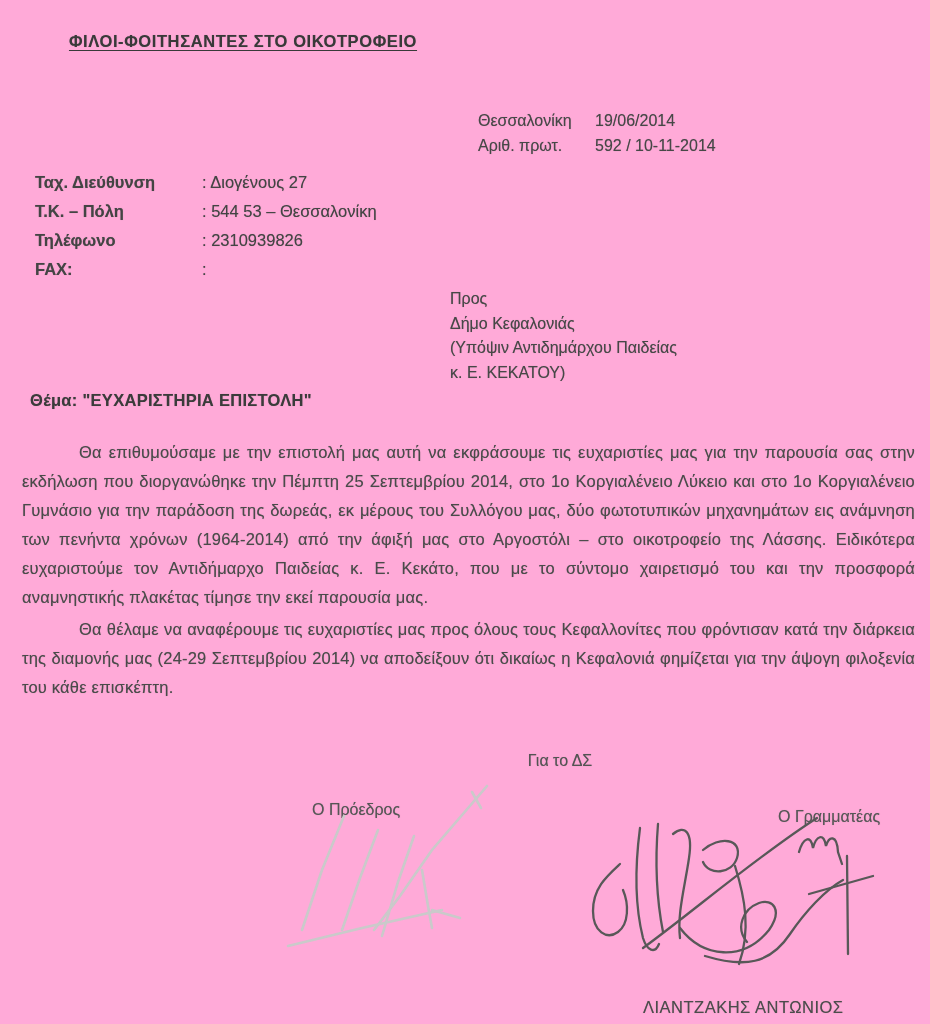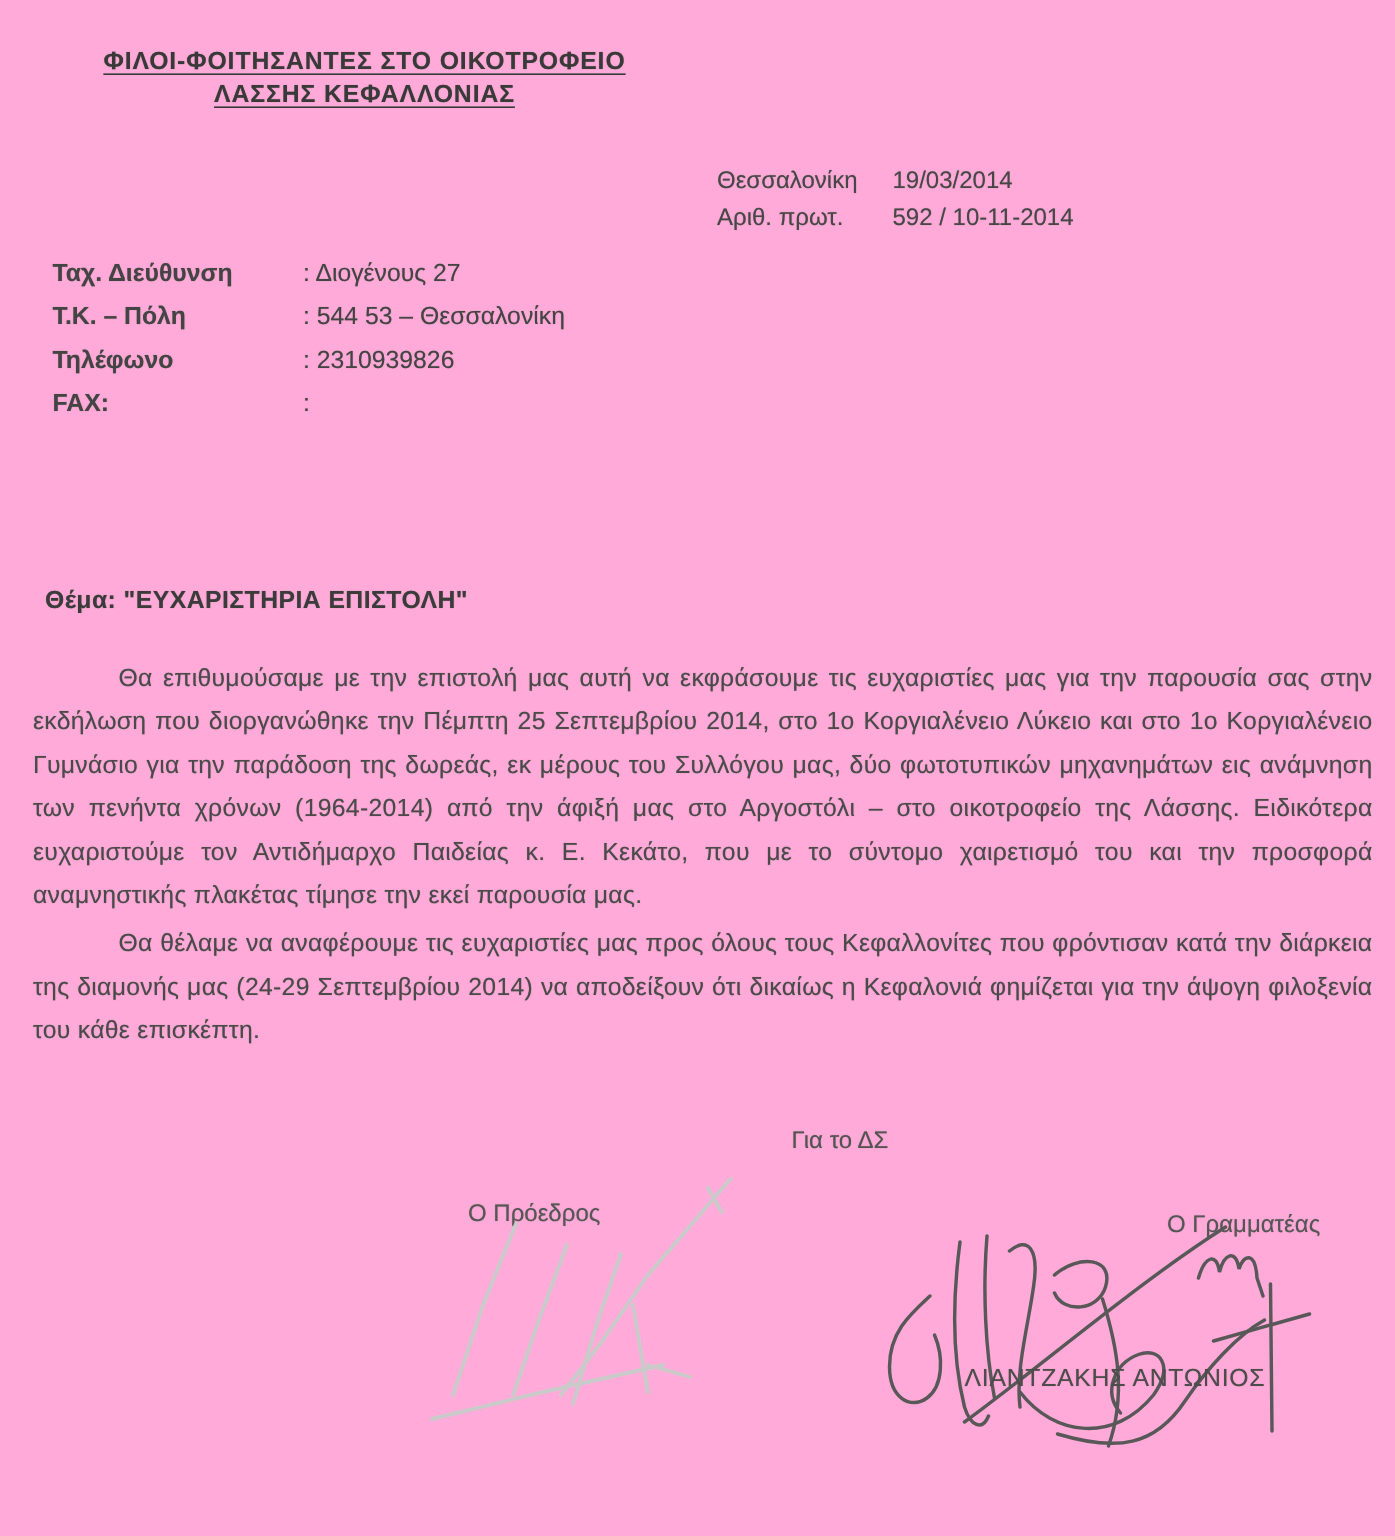--- a/index.html
+++ b/index.html
@@ -46,35 +46,34 @@
   .sig-title { position:absolute; font-size:16px; color:#585858; }
   .sig-title-president { left:312px; top:801px; }
   .sig-title-secretary { left:778px; top:808px;text-align:center; }
 
   .sig-svg { position:absolute; }
   .sig-svg-president { left:282px; top:778px; }
   .sig-svg-secretary { left:585px; top:806px; }
 
   .sig-name { position:absolute; font-size:16.5px; color:#4e4e4e; letter-spacing:0.5px; }
   .sig-name-president { left:288px; top:950px; }
-  .sig-name-secretary { left:643px; top:910px; }
+  .sig-name-secretary { left:643px; top:998px; }
 </style>
 </head>
 <body>
 
 <div class="page scan-text">
 
   <header class="letterhead">
     <div class="lh-line">ΦΙΛΟΙ-ΦΟΙΤΗΣΑΝΤΕΣ ΣΤΟ ΟΙΚΟΤΡΟΦΕΙΟ</div>
-    <div class="lh-line">ΛΑΣΣΗΣ ΚΕΦΑΛΛΟΝΙΑΣ</div>
   </header>
 
   <div class="meta-block">
     <div>
-      <span class="lbl">Θεσσαλονίκη</span><span>19/03/2014</span>
+      <span class="lbl">Θεσσαλονίκη</span><span>19/06/2014</span>
     </div>
     <div>
       <span class="lbl">Αριθ. πρωτ.</span><span>592 / 10-11-2014</span>
     </div>
   </div>
 
   <div class="sender-block">
     <div>
       <span class="lbl">Ταχ. Διεύθυνση</span><span>: Διογένους 27</span>
     </div>
@@ -82,20 +81,26 @@
       <span class="lbl">Τ.Κ. – Πόλη</span><span>: 544 53 – Θεσσαλονίκη</span>
     </div>
     <div>
       <span class="lbl">Τηλέφωνο</span><span>: 2310939826</span>
     </div>
     <div>
       <span class="lbl">FAX:</span><span>:</span>
     </div>
   </div>
 
+  <div class="recipient-block">
+    <div>Προς</div>
+    <div>Δήμο Κεφαλονιάς</div>
+    <div>(Υπόψιν Αντιδημάρχου Παιδείας</div>
+    <div>κ. Ε. ΚΕΚΑΤΟΥ)</div>
+  </div>
 
   <div class="subject">
     <span>Θέμα:</span>
     <span>"ΕΥΧΑΡΙΣΤΗΡΙΑ ΕΠΙΣΤΟΛΗ"</span>
   </div>
 
   <p class="para para-1">Θα επιθυμούσαμε με την επιστολή μας αυτή να εκφράσουμε τις ευχαριστίες μας για την παρουσία σας στην εκδήλωση που διοργανώθηκε την Πέμπτη 25 Σεπτεμβρίου 2014, στο 1ο Κοργιαλένειο Λύκειο και στο 1ο Κοργιαλένειο Γυμνάσιο για την παράδοση της δωρεάς, εκ μέρους του Συλλόγου μας, δύο φωτοτυπικών μηχανημάτων εις ανάμνηση των πενήντα χρόνων (1964-2014) από την άφιξή μας στο Αργοστόλι – στο οικοτροφείο της Λάσσης. Ειδικότερα ευχαριστούμε τον Αντιδήμαρχο Παιδείας κ. Ε. Κεκάτο, που με το σύντομο χαιρετισμό του και την προσφορά αναμνηστικής πλακέτας τίμησε την εκεί παρουσία μας.</p>
   <p class="para para-2">Θα θέλαμε να αναφέρουμε τις ευχαριστίες μας προς όλους τους Κεφαλλονίτες που φρόντισαν κατά την διάρκεια της διαμονής μας (24-29 Σεπτεμβρίου 2014) να αποδείξουν ότι δικαίως η Κεφαλονιά φημίζεται για την άψογη φιλοξενία του κάθε επισκέπτη.</p>
 
   <div class="for-board">Για το ΔΣ</div>

